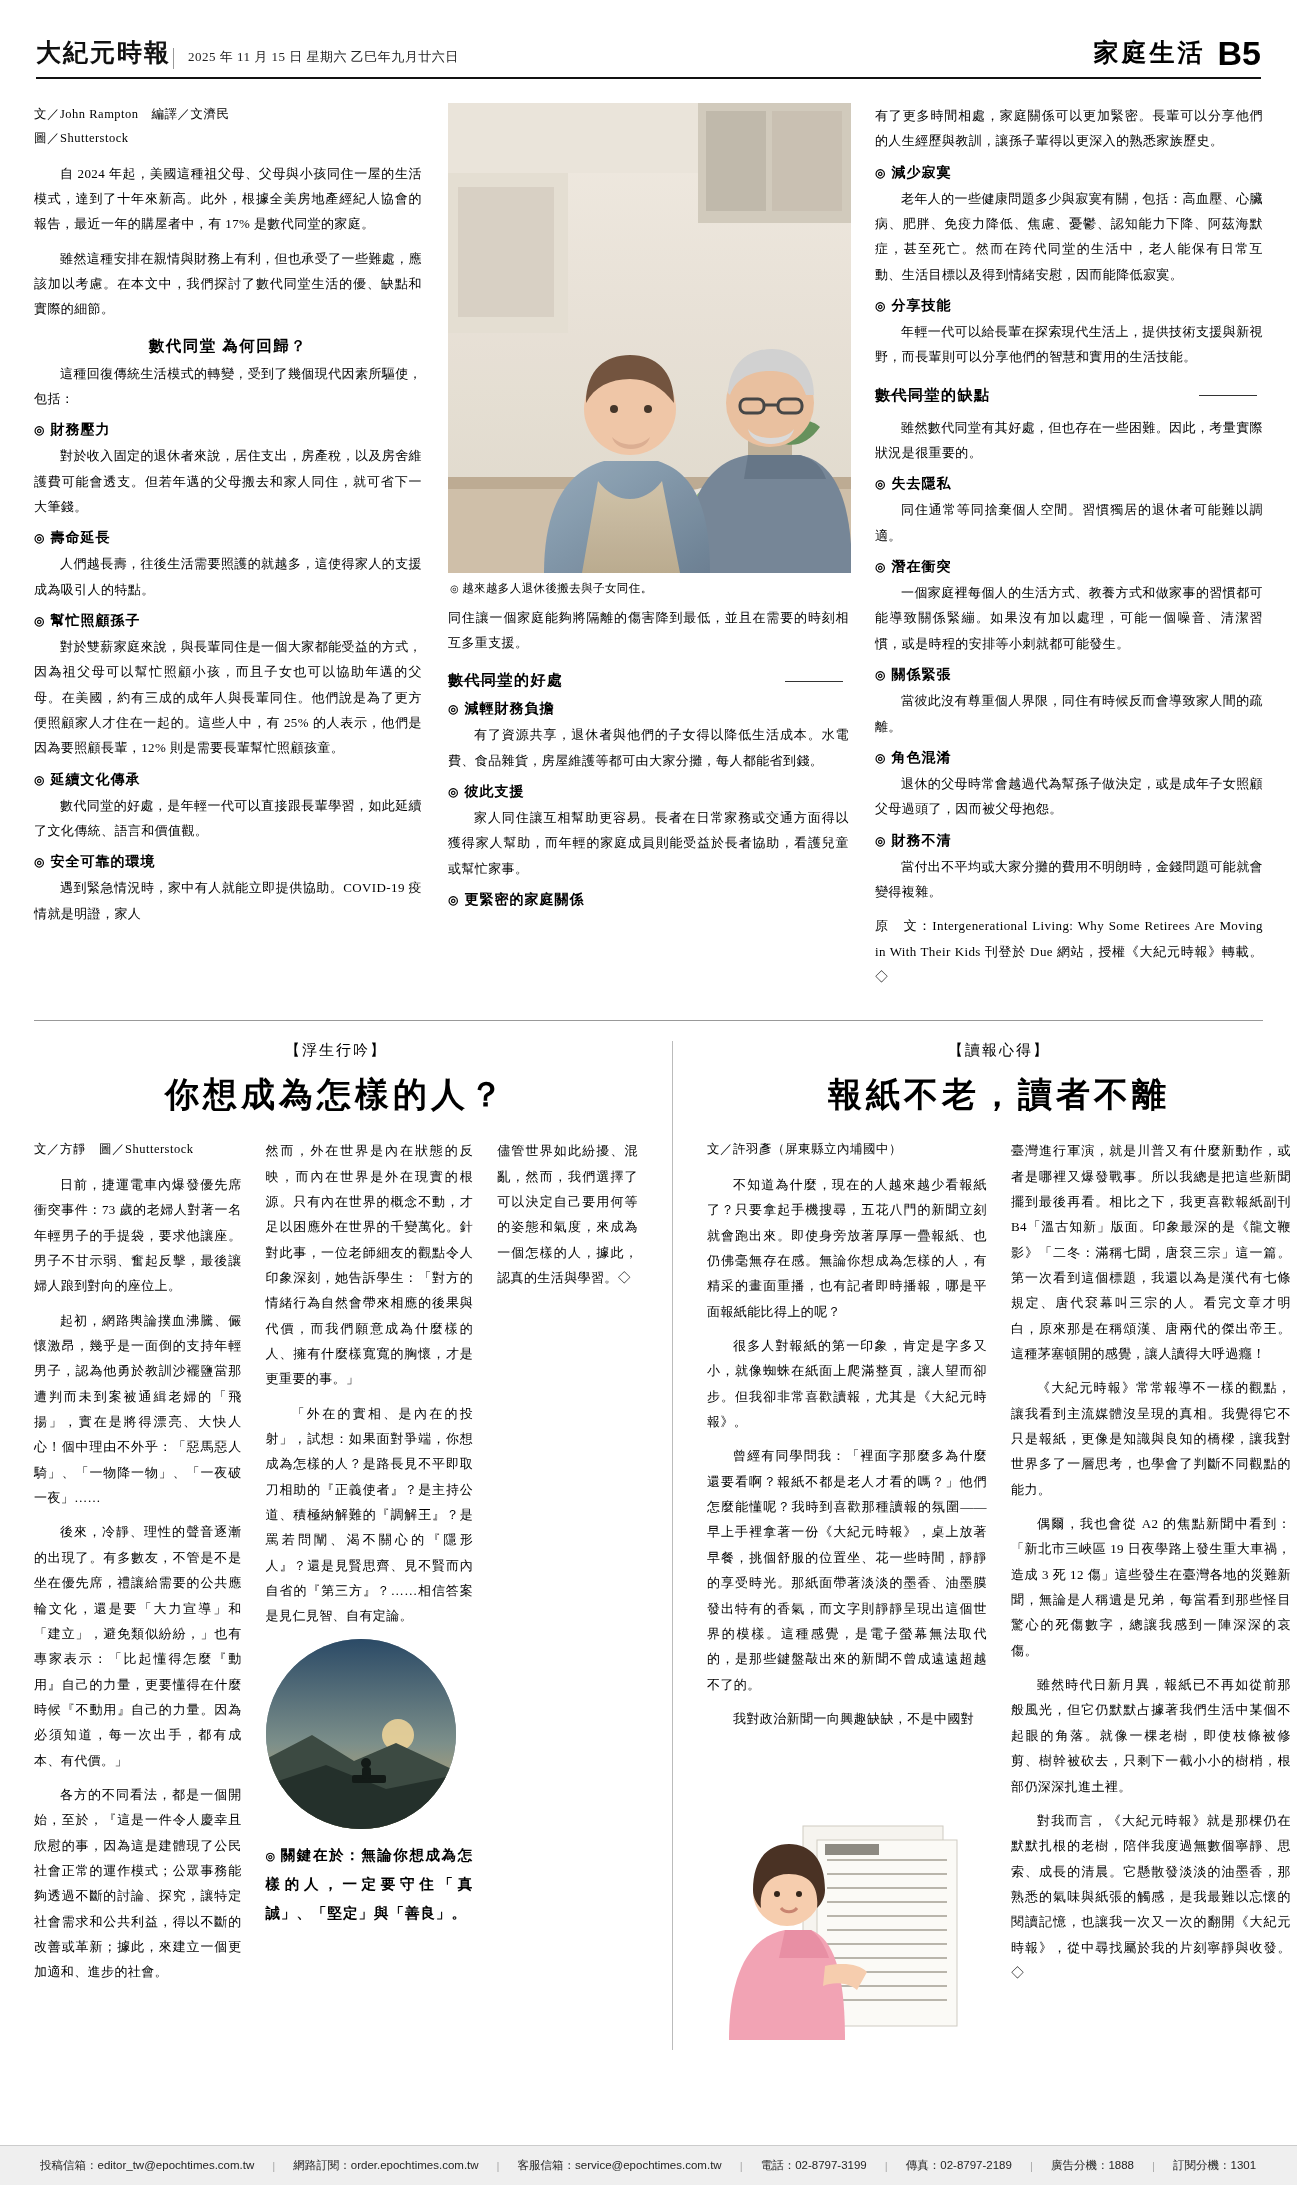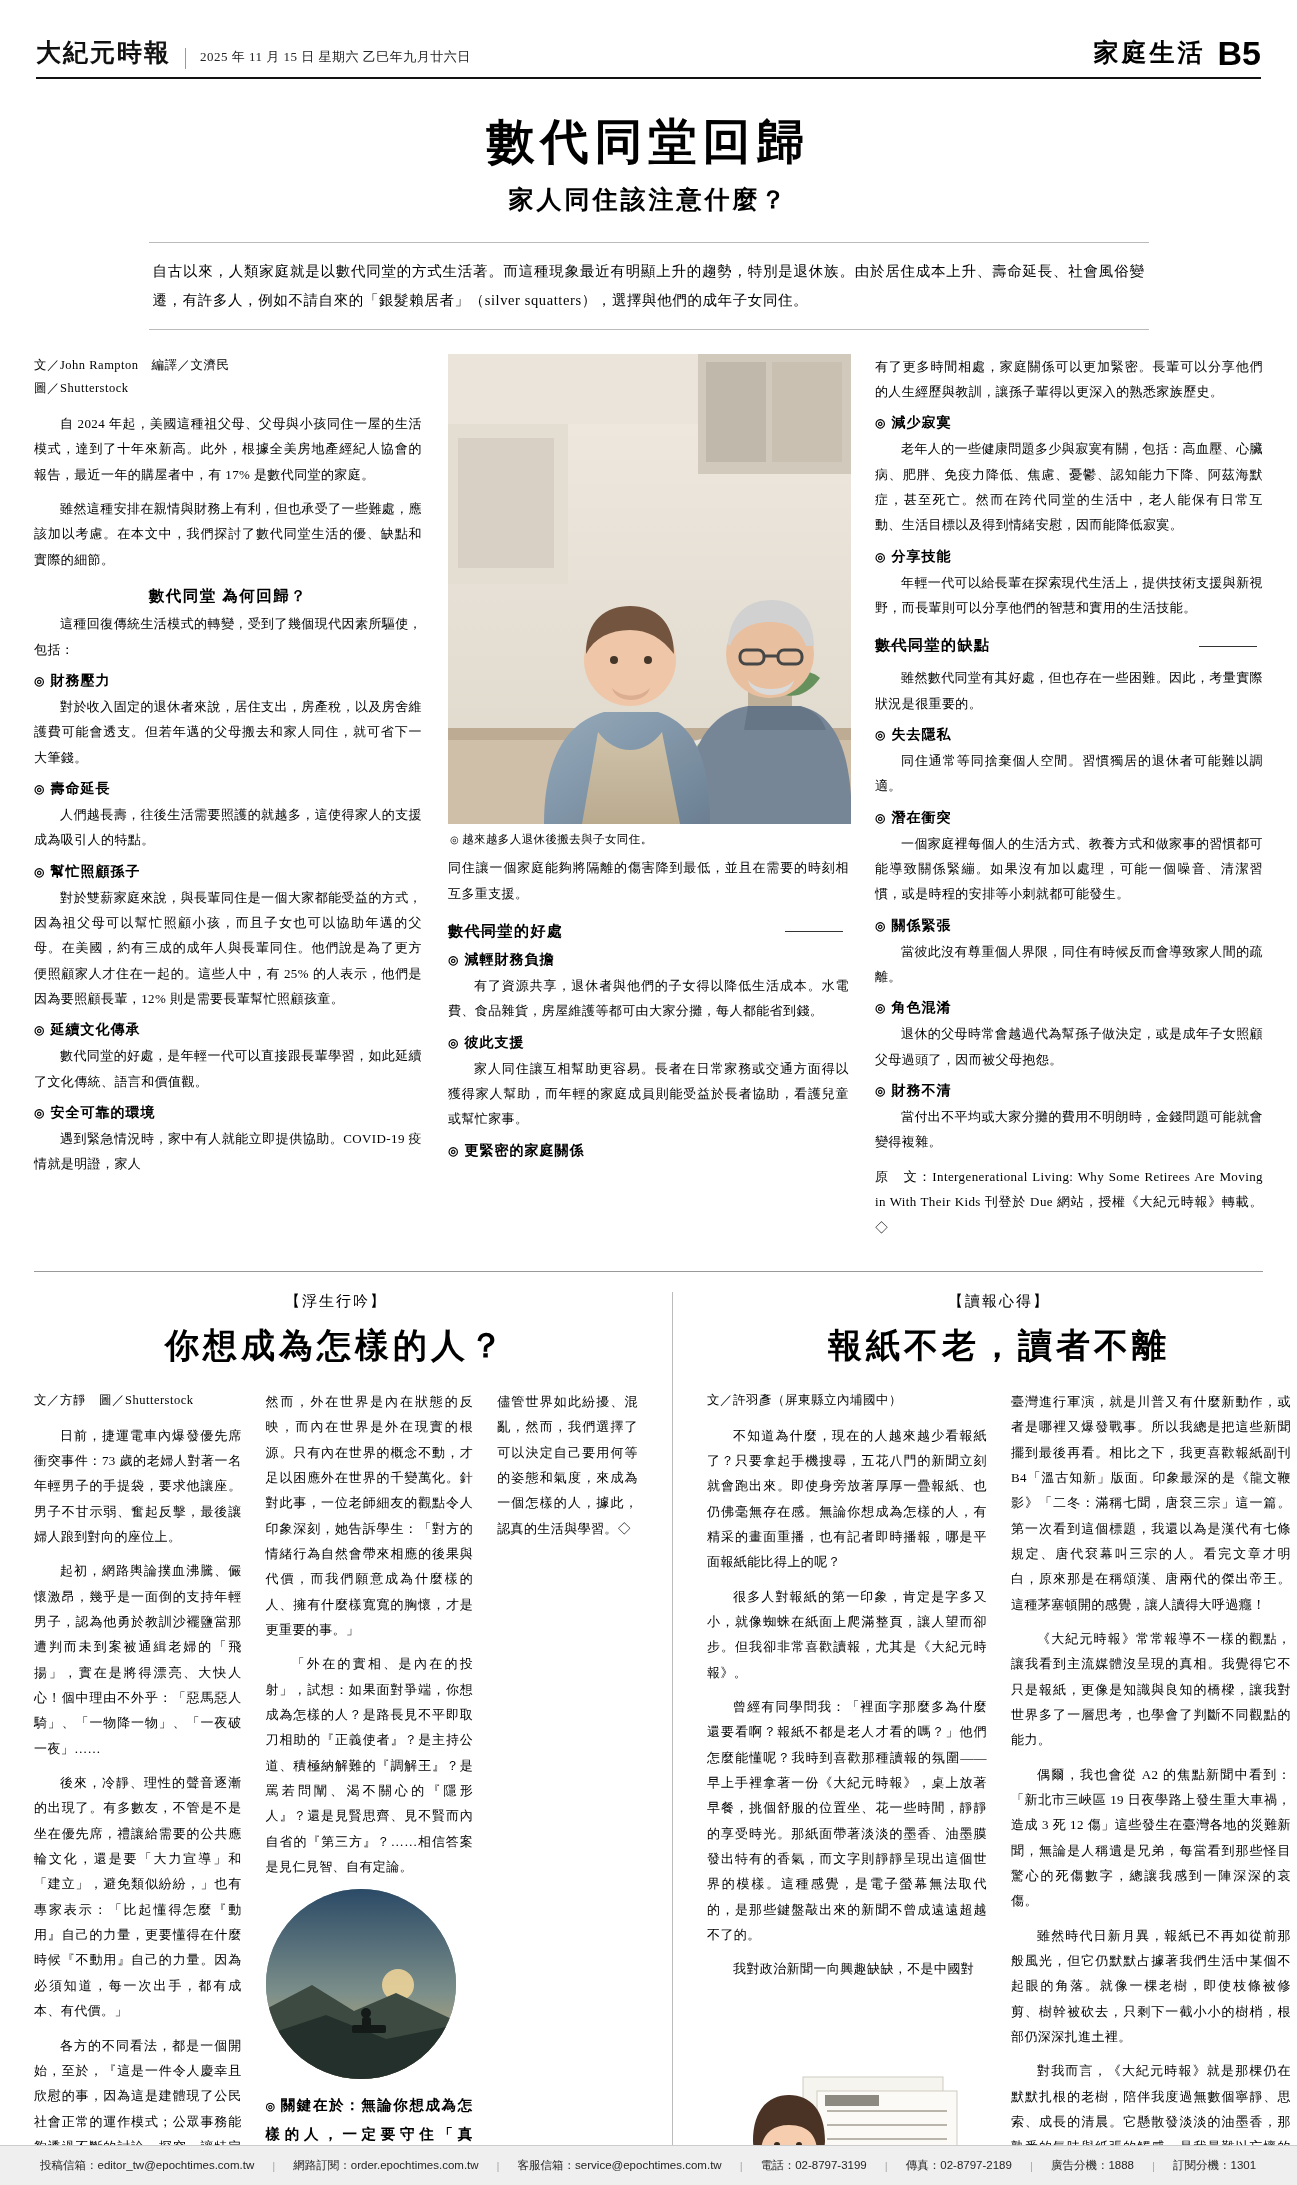--- a/index.html
+++ b/index.html
@@ -13,21 +13,21 @@
   }
   .page { position:relative; width:1297px; height:2185px; padding:0 34px; }
 
   
   .masthead {
     display:flex; align-items:flex-end; justify-content:space-between;
     border-bottom:2px solid #111;
     padding:36px 0 8px 0;
     margin:0 2px;
   }
-  .mast-left { display:flex; align-items:flex-end; gap:14px; }
+  .mast-left { display:flex; align-items:flex-end; gap:2px; }
   .logo {
     font-family:"Liberation Serif", serif;
     font-weight:bold; font-size:25px; letter-spacing:2px;
     color:#111; white-space:nowrap;
   }
   .mast-date {
     font-size:13px; color:#222; padding-left:14px; border-left:1px solid #999;
     padding-bottom:3px; letter-spacing:0.5px;
   }
   .mast-right { display:flex; align-items:flex-end; gap:12px; }
@@ -144,25 +144,20 @@
     <div class="mast-left">
       <div class="logo">大紀元時報</div>
       <div class="mast-date">2025 年 11 月 15 日 星期六 乙巳年九月廿六日</div>
     </div>
     <div class="mast-right">
       <div class="section-name">家庭生活</div>
       <div class="page-no">B5</div>
     </div>
   </div>
 
-  <div class="head-wrap">
-    <div class="headline">數代同堂回歸</div>
-    <div class="subhead">家人同住該注意什麼？</div>
-    <div class="lede">自古以來，人類家庭就是以數代同堂的方式生活著。而這種現象最近有明顯上升的趨勢，特別是退休族。由於居住成本上升、壽命延長、社會風俗變遷，有許多人，例如不請自來的「銀髮賴居者」（silver squatters），選擇與他們的成年子女同住。</div>
-  </div>
 
   <div class="main-cols">
 
     <div class="col">
       <div class="byline">
         <div>文／John Rampton　編譯／文濟民</div>
         <div>圖／Shutterstock</div>
       </div>
       <p class="body">自 2024 年起，美國這種祖父母、父母與小孩同住一屋的生活模式，達到了十年來新高。此外，根據全美房地產經紀人協會的報告，最近一年的購屋者中，有 17% 是數代同堂的家庭。</p>
       <p class="body">雖然這種安排在親情與財務上有利，但也承受了一些難處，應該加以考慮。在本文中，我們探討了數代同堂生活的優、缺點和實際的細節。</p>

